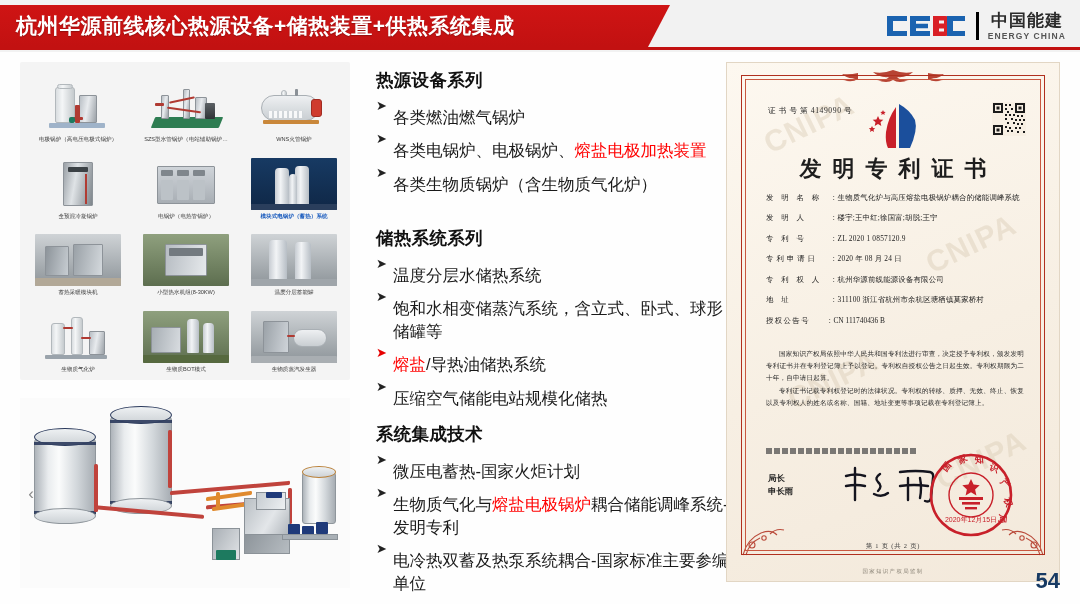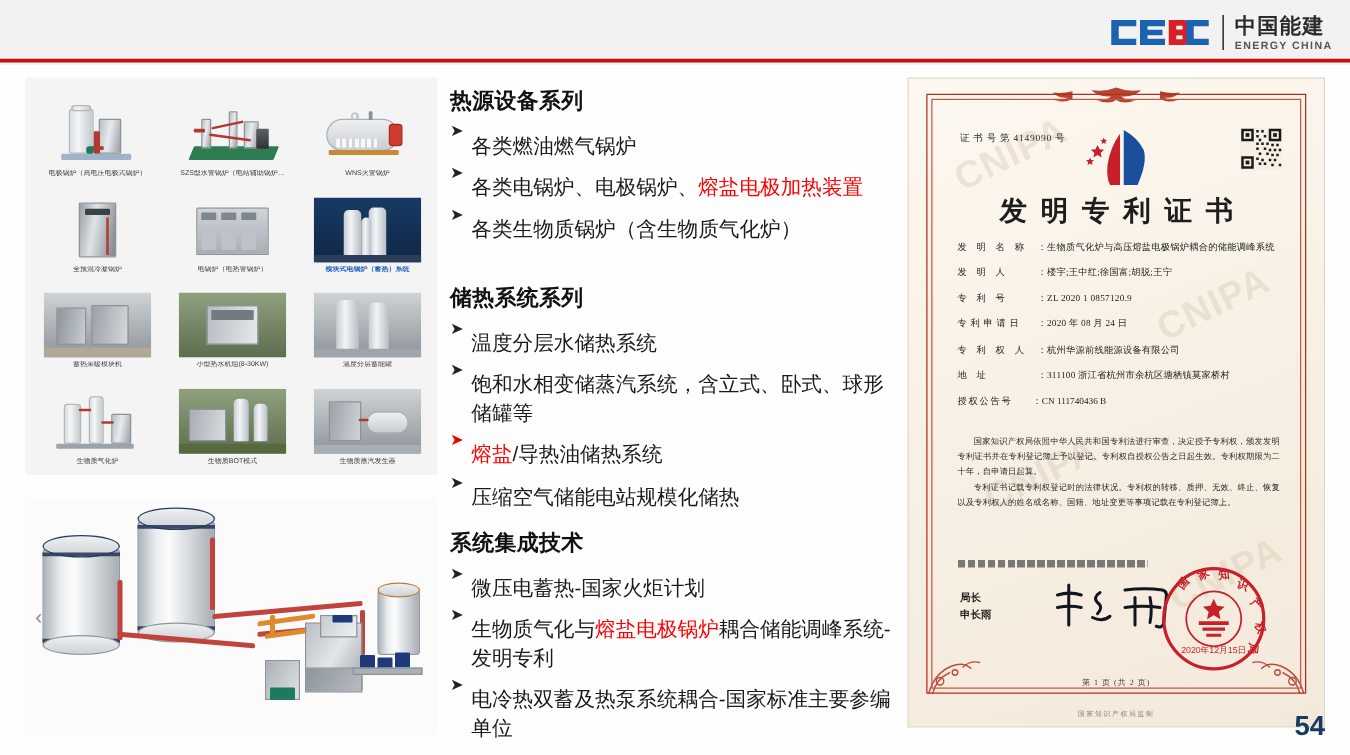--- a/index.html
+++ b/index.html
@@ -30,21 +30,21 @@
     position: absolute; left: 0; top: 47px; width: 1080px; height: 3px;
     background: #c21111;
   }
   .logo-wrap {
     position: absolute; right: 14px; top: 8px; height: 36px;
     display: flex; align-items: center; gap: 9px;
   }
   .logo-mark { display: block; }
   .logo-cn {
     display: flex; flex-direction: column; line-height: 1;
-    border-left: 1px solid #000000; padding-left: 9px;
+    border-left: 3px solid #000000; padding-left: 9px; text-align: center;
   }
   .logo-cn .cn { font-size: 17px; font-weight: bold; color: #2b2b2b; letter-spacing: 1px; }
   .logo-cn .en { font-size: 8.5px; font-weight: bold; color: #555; letter-spacing: 1.1px; margin-top: 3px; }
 
   
   .grid-panel {
     position: absolute; left: 20px; top: 62px; width: 330px; height: 318px;
     background: #f4f4f4; border-radius: 2px;
     display: grid; grid-template-columns: repeat(3, 1fr); grid-template-rows: repeat(4, 1fr);
     padding: 6px 4px;
@@ -87,21 +87,21 @@
   .r-box { position: absolute; background: linear-gradient(120deg,#b9bfc4,#e3e6e9 50%,#9ea5ab); border: .5px solid #8b9298; }
   .r-blue { position: absolute; background: #1f3a7a; border-radius: 1px; }
   .r-teal { position: absolute; background: #1d7a5f; }
 
   .nav-left {
     position: absolute; left: 24px; top: 483px; width: 14px; height: 22px;
     color: #8a8a8a; font-size: 17px; line-height: 22px; text-align: center;
   }
 
   
-  .text-col { position: absolute; left: 360px; top: 62px; width: 360px; height: 530px; }
+  .text-col { position: absolute; left: 376px; top: 62px; width: 360px; height: 530px; }
   .sec-title {
     font-size: 17.5px; font-weight: bold; color: #111; letter-spacing: .3px;
   }
   .sec-1 { position: absolute; top: 6px; left: 0; }
   .sec-2 { position: absolute; top: 164px; left: 0; }
   .sec-3 { position: absolute; top: 360px; left: 0; }
   ul.bullets { list-style: none; margin-top: 4px; }
   ul.bullets li {
     display: flex; align-items: flex-start; font-size: 16.5px; color: #1a1a1a;
     line-height: 1.36; margin-bottom: 1px;
@@ -193,20 +193,23 @@
     position: absolute; right: 20px; bottom: 10px; font-size: 22px;
     font-weight: bold; color: #173a63;
   }
 </style>
 </head>
 <body>
 
 <div class="slide">
 
   <div class="header">
+    <div class="title-band">
+      <div class="title">杭州华源前线核心热源设备+储热装置+供热系统集成</div>
+    </div>
     <div class="header-sep"></div>
 
     <div class="logo-wrap">
       <svg class="logo-mark" width="82" height="26" viewBox="0 0 82 26">
         <path d="M2 3 H22 V8 H8 V18 H22 V23 H2 Z" fill="#1b63b0"></path>
         <path d="M25 3 H45 V8 H31 V10.8 H43 V15.2 H31 V18 H45 V23 H25 Z" fill="#1b63b0"></path>
         <path d="M48 3 H60 q7 0 7 5 0 3.3 -4 4.4 4 1 4 4.6 0 6 -7 6 H48 Z" fill="#d92026"></path>
         <path d="M54 7.6 h5 v3 h-5 z M54 15.4 h5 v3 h-5 z" fill="#f2f2f2"></path>
         <path d="M62 3 H80 V8 H68 V18 H80 V23 H62 Z" fill="#1b63b0"></path>
       </svg>

